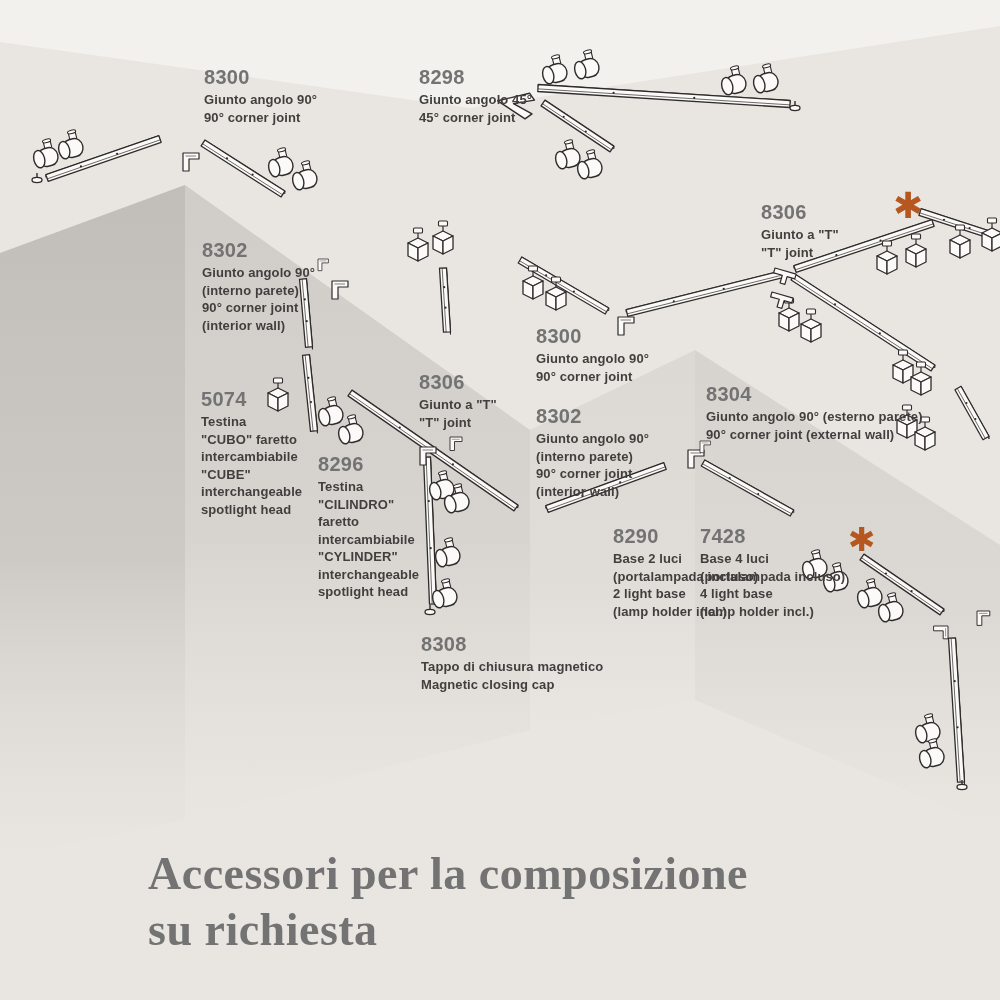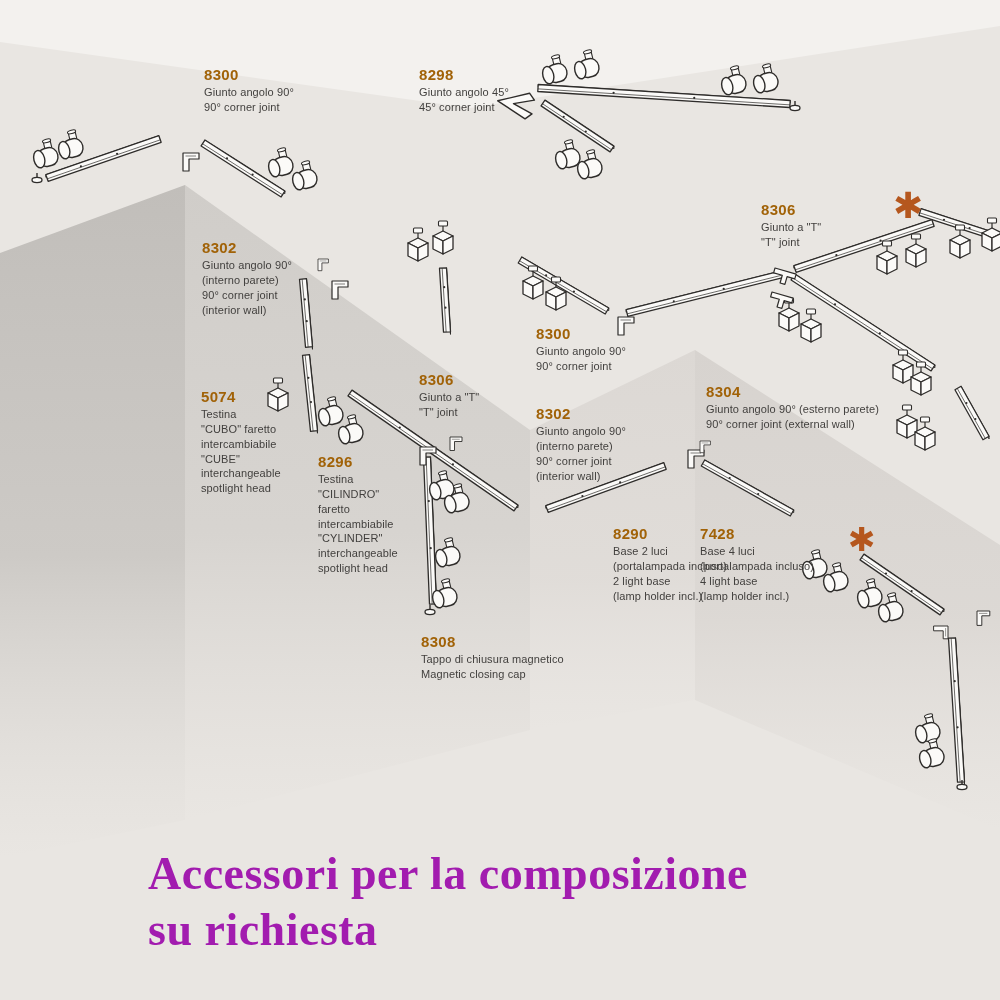--- a/index.html
+++ b/index.html
@@ -8,36 +8,36 @@
     background:#e9e6e2;
     font-family:"Liberation Sans", sans-serif;
   }
   #stage{position:absolute;inset:0;}
   svg#scene{position:absolute;left:0;top:0;z-index:1;}
   .lbl{
     position:absolute;z-index:5;color:#3c3a38;
     font-family:"Liberation Sans", sans-serif;
   }
   .lbl .code{
-    font-size:15px;font-weight:700;letter-spacing:.3px;margin-bottom:2px;color:#a16207;
+    font-size:20px;font-weight:700;letter-spacing:.3px;margin-bottom:2px;color:#737373;
   }
   .lbl .desc{
-    font-size:11px;font-weight:400;line-height:1.35;letter-spacing:.1px;
+    font-size:13px;font-weight:700;line-height:1.35;letter-spacing:.1px;
     white-space:pre-line;color:#413f3d;
   }
   .asterisk{
     position:absolute;z-index:6;color:#b5571e;font-weight:700;
     font-family:"DejaVu Sans", sans-serif;line-height:1;
   }
   #a1{left:893px;top:188px;font-size:36px;}
   #a2{left:848px;top:523px;font-size:33px;}
   .title{
     position:absolute;left:148px;top:846px;z-index:5;
     font-family:"Liberation Serif", serif;font-weight:700;
-    font-size:46px;line-height:1.22;letter-spacing:.5px;color:#a21caf;
+    font-size:46px;line-height:1.22;letter-spacing:.5px;color:#737373;
     white-space:pre-line;
   }
 </style>
 </head>
 <body>
 
 <div id="stage">
 
   <svg id="scene" width="1000" height="1000" viewBox="0 0 1000 1000">
     <defs>

